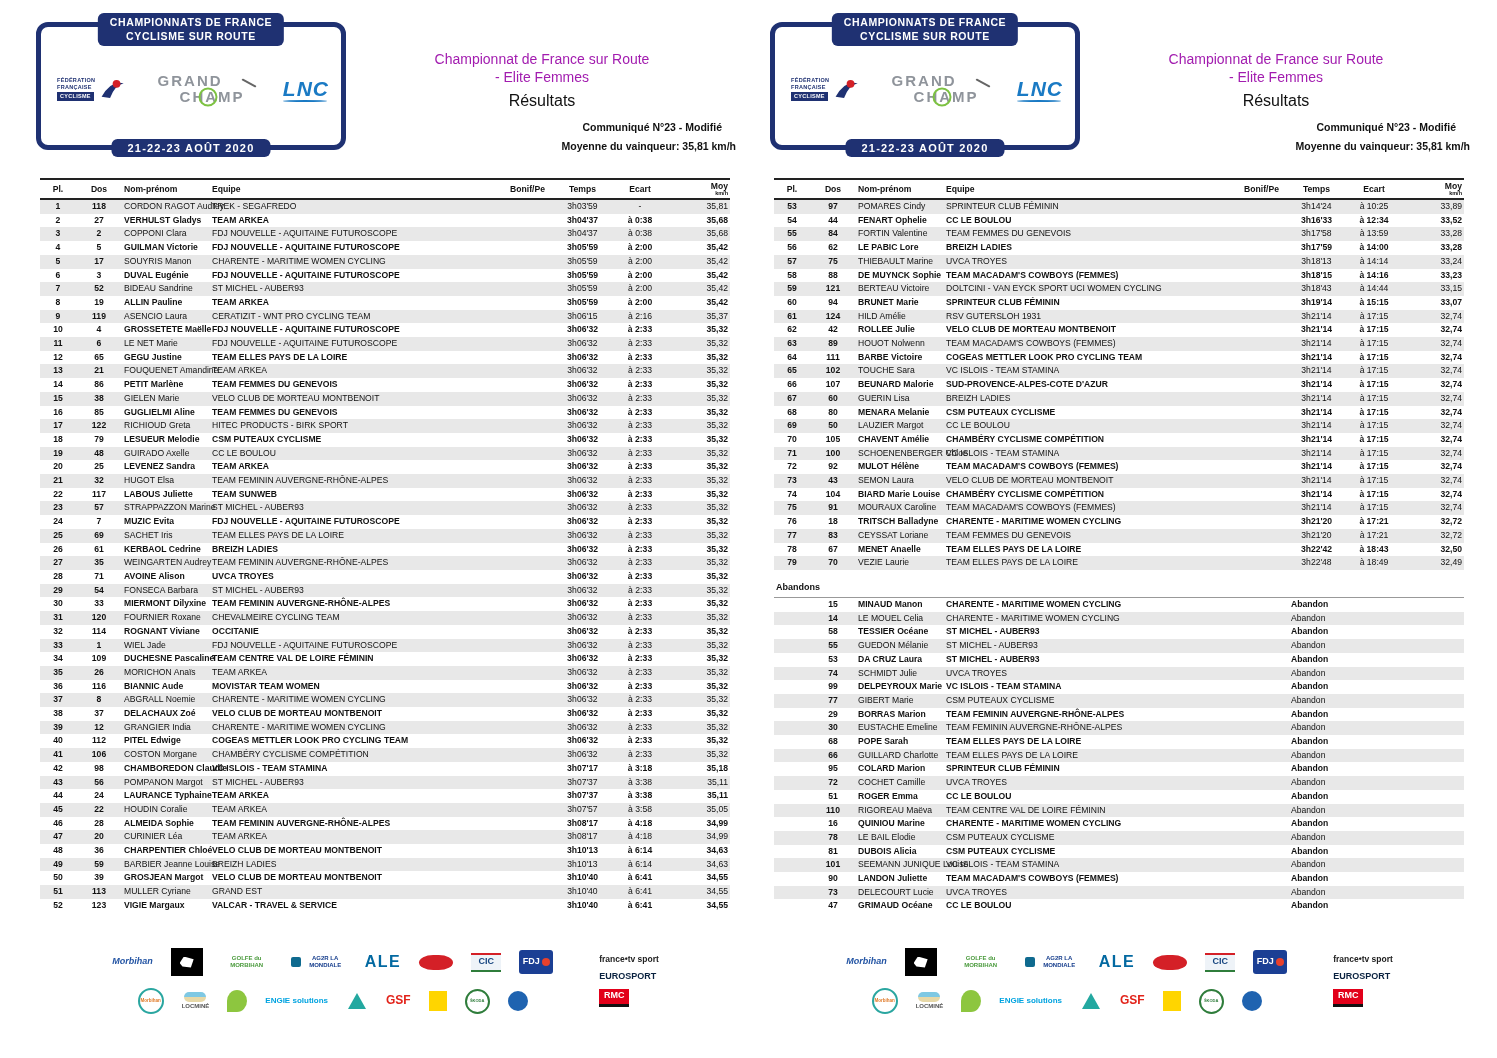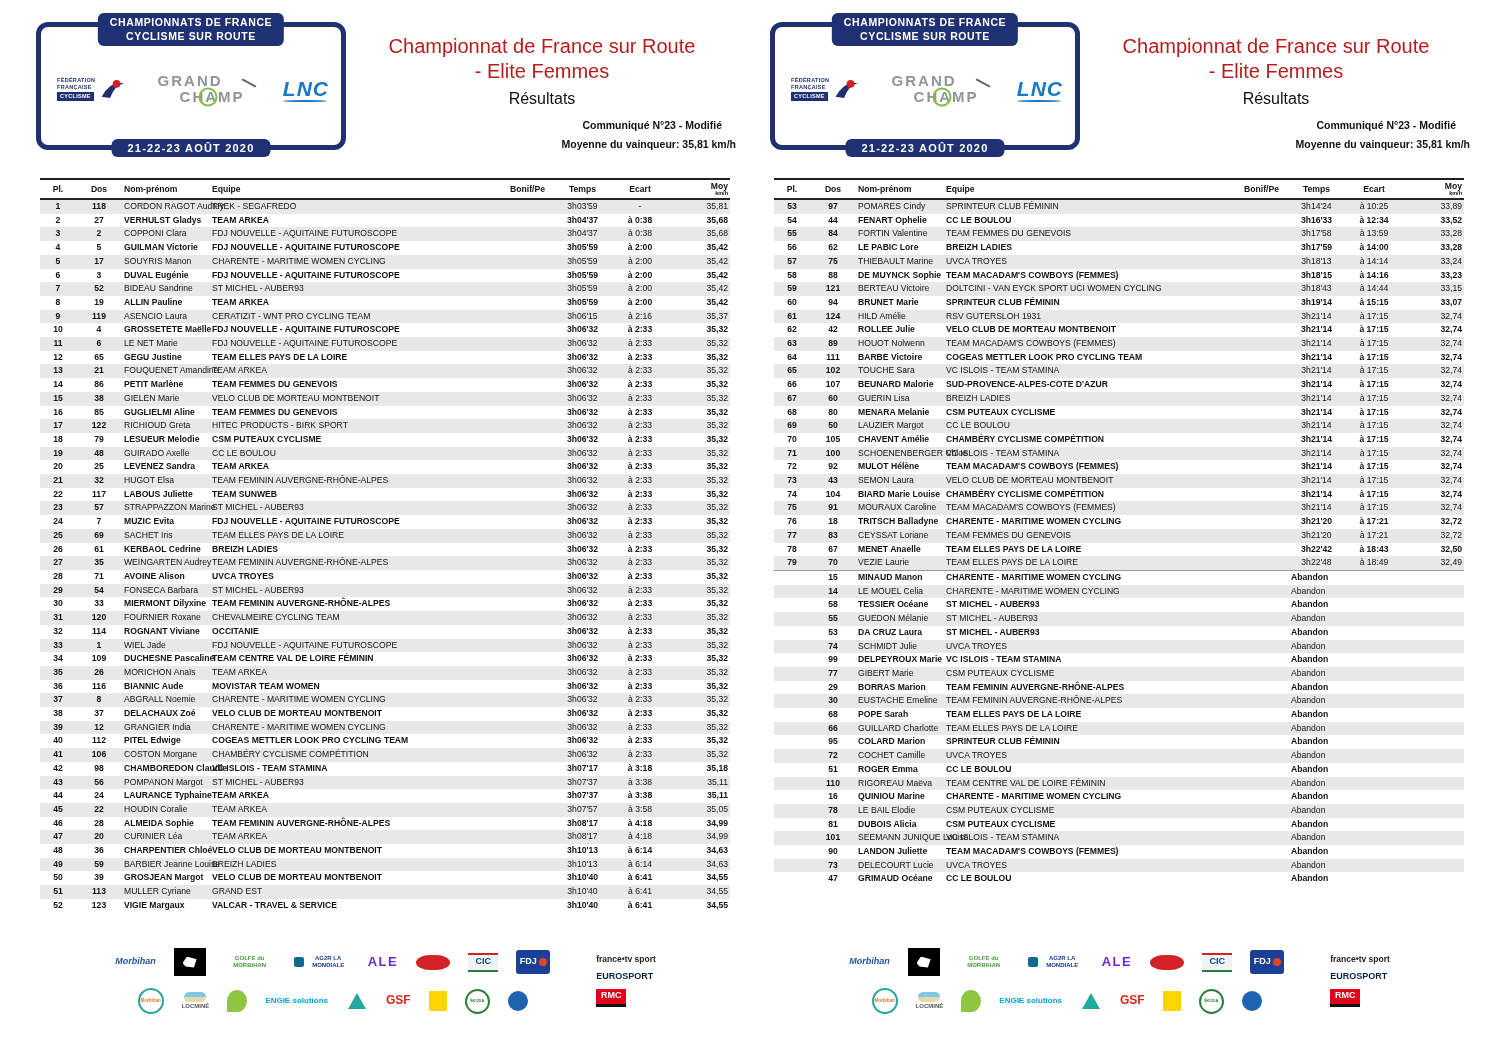--- a/index.html
+++ b/index.html
@@ -25,21 +25,21 @@
   .gc{position:relative;color:#8f949b;font-weight:bold;letter-spacing:2px;font-size:15px;line-height:1.05;text-align:left;}
   .gc .gc1{margin-left:-8px;}
   .gc .gc2{position:relative;margin-left:14px;}
   .gc-ring{position:absolute;left:44%;top:50%;width:15px;height:15px;border:2px solid #7dc242;border-radius:50%;
     transform:translate(-50%,-50%);}
   .gc-tail{position:absolute;right:-12px;top:-7px;width:16px;height:2px;background:#666;transform:rotate(28deg);border-radius:2px;}
   .lnc{font-size:21px;font-weight:bold;font-style:italic;color:#1a7ac4;letter-spacing:1px;}
   .lnc-swoosh{display:block;height:2px;width:44px;background:#1a7ac4;border-radius:50%;margin-top:-1px;}
 
   .titleblock{position:absolute;left:320px;top:34px;width:388px;text-align:center;}
-  .title{font-size:20px;line-height:1.25;color:#b91c1c;}
+  .title{font-size:14px;line-height:1.25;color:#a21caf;margin-top:17px;}
   .subtitle{font-size:16px;margin-top:6px;}
   .communique{font-size:10.5px;font-weight:bold;text-align:right;padding-right:14px;margin-top:11px;}
   .moyenne{font-size:10.5px;font-weight:bold;text-align:right;padding-left:74px;margin-top:7px;}
 
   
   table.results{border-collapse:collapse;table-layout:fixed;width:690px;margin-left:12px;}
   table.results th{border-top:2px solid #222;border-bottom:2px solid #222;font-size:8.6px;height:18px;
     padding:0 2px;vertical-align:middle;}
   table.results td{height:13.7px;line-height:13.7px;font-size:8.6px;padding:0 2px;white-space:nowrap;overflow:visible;}
   tr.shade{background:var(--stripe);}
@@ -66,21 +66,21 @@
   .media-stack{display:flex;flex-direction:column;gap:7px;align-items:flex-start;margin-left:26px;}
   .sp{display:flex;align-items:center;justify-content:center;text-align:center;font-weight:bold;
     font-size:6.5px;line-height:1.1;position:relative;}
   .sp-morbihan{color:#2455a4;font-style:italic;font-size:9px;}
   .sp-bretagne{width:32px;height:28px;background:#000;color:#fff;font-size:5px;}
   .sp-bretagne::after{content:"";position:absolute;width:14px;height:11px;background:#fff;
     clip-path:polygon(0 60%,30% 0,100% 25%,80% 100%,20% 90%);}
   .sp-golfe{color:#4a9a3c;font-size:6px;width:52px;}
   .sp-ag2r{color:#143c8c;font-size:6px;width:56px;gap:3px;}
   .sp-ag2r::before{content:"";width:10px;height:10px;background:#0f6a8f;border-radius:2px;flex:0 0 auto;}
-  .sp-ale{color:#6d28d9;font-size:13px;letter-spacing:1.5px;font-weight:800;}
+  .sp-ale{color:#0369a1;font-size:16px;letter-spacing:1.5px;font-weight:800;}
   .sp-red-oval{width:34px;height:15px;background:#d42027;border-radius:50%/60%;color:#fff;font-size:5px;}
   .sp-cic{width:30px;height:15px;background:#eef3f8;color:#15457f;font-size:9px;border-top:2px solid #d42027;border-bottom:2px solid #2f7d3b;}
   .sp-fdj{width:34px;height:24px;background:#1b3f94;color:#fff;font-size:9px;border-radius:3px;}
   .sp-fdj::after{content:"";width:8px;height:8px;border-radius:50%;background:#e8412c;margin-left:2px;}
   .sp-golfe-circle{width:22px;height:22px;border-radius:50%;border:2px solid #2aa6a0;color:#e07a28;font-size:4.5px;}
   .sp-locmine{color:#555;font-size:6px;flex-direction:column;gap:1px;}
   .sp-locmine::before{content:"";width:22px;height:10px;border-radius:5px;
     background:linear-gradient(to bottom,#7ec8e3 50%,#e7d8a7 50%);}
   .sp-green-bubble{width:20px;height:22px;background:#8dc63f;border-radius:50% 50% 50% 0;color:#fff;font-size:4.5px;}
   .sp-engie{color:#00a3e0;font-size:8px;font-weight:800;}
@@ -1063,20 +1063,21 @@
           <td class="name">VEZIE Laurie</td>
           <td class="team">TEAM ELLES PAYS DE LA LOIRE</td>
           <td class="bonif"></td>
           <td class="time">3h22'48</td>
           <td class="gap">à 18:49</td>
           <td class="avg">32,49</td>
         </tr>
       </tbody>
   </table>
 
+  <div class="abandons-label">Abandons</div>
   <table class="results abandons">
     <colgroup>
         <col style="width:36px">
         <col style="width:46px">
         <col style="width:88px">
         <col style="width:290px">
         <col style="width:55px">
         <col style="width:55px">
         <col style="width:60px">
         <col style="width:60px">

